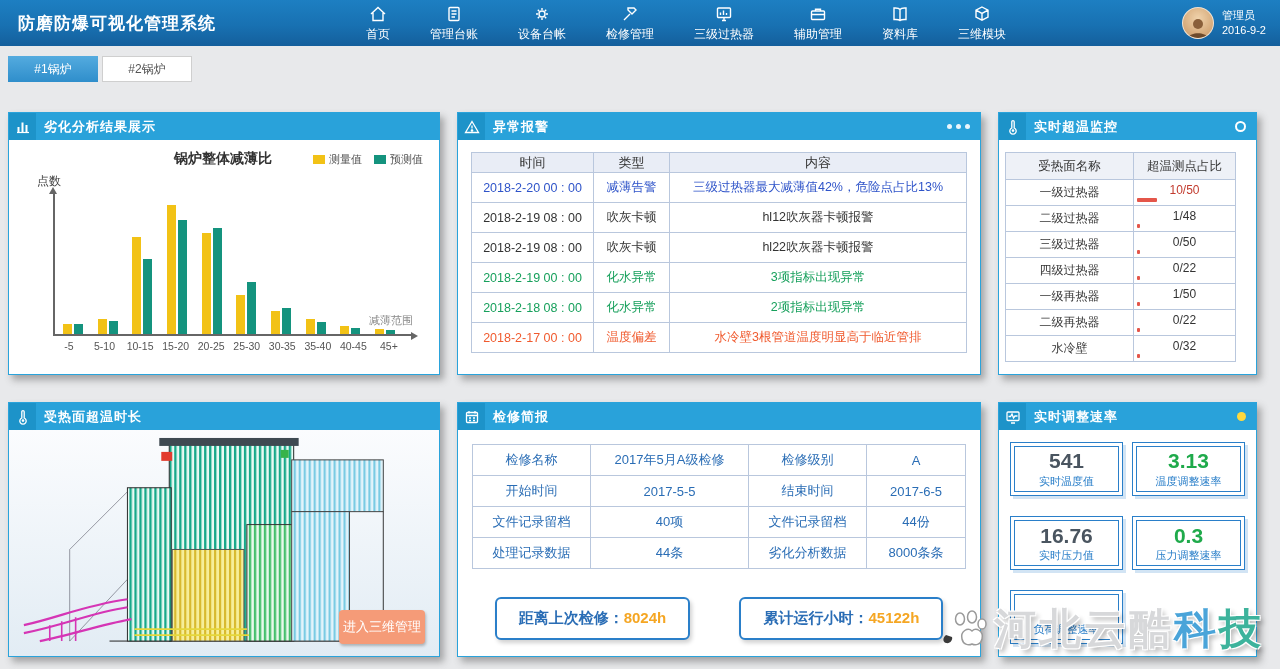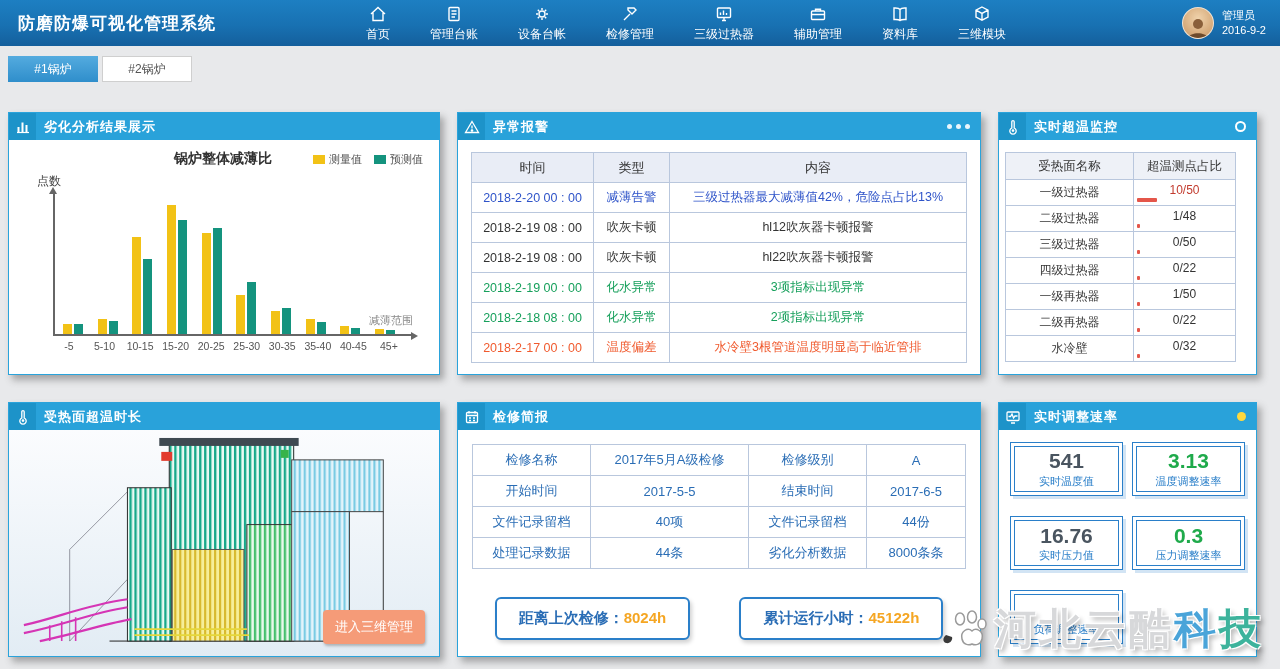--- a/index.html
+++ b/index.html
@@ -46,38 +46,38 @@
   .xrange-label { position: absolute; right: 0; bottom: 8px; font-size: 11px; color: #8a8a8a; }
   .plot-area { height: 100%; border-left: 2px solid #666; border-bottom: 2px solid #666; display: flex; align-items: flex-end; justify-content: space-between; padding: 0 18px 0 8px; position: relative; }
   .plot-area::before { content: ""; position: absolute; left: -6px; top: -9px; border: 4px solid transparent; border-bottom: 7px solid #666; }
   .plot-area::after { content: ""; position: absolute; right: -9px; bottom: -6px; border: 4px solid transparent; border-left: 7px solid #666; }
   .bar-group { display: flex; align-items: flex-end; gap: 2px; height: 100%; }
   .bar { width: 9px; }
   .xlabels { display: flex; justify-content: space-between; margin: 4px 10px 0 30px; padding: 0 8px 0 0; font-size: 10.5px; color: #555; }
   .xlab { width: 32px; text-align: center; }
   
   .alarm-table { width: calc(100% - 26px); margin: 12px 13px; border-collapse: collapse; table-layout: fixed; }
-  .alarm-table th { background: #e9edf6; border: 1px solid #b9c7dd; height: 30px; font-size: 13px; color: #333; font-weight: normal; }
+  .alarm-table th { background: #e9edf6; border: 1px solid #b9c7dd; height: 20px; font-size: 13px; color: #333; font-weight: normal; }
   .alarm-table td { border: 1px solid #b9c7dd; height: 30px; font-size: 12.5px; text-align: center; padding: 0 4px; overflow: hidden; white-space: nowrap; }
   .tone-blue td { color: #2f54c9; }
   .tone-dark td { color: #333; }
   .tone-green td { color: #17a05c; }
   .tone-red td { color: #f05a2e; }
   
   .ot-table { width: calc(100% - 26px); margin: 12px 6px; border-collapse: collapse; table-layout: fixed; }
   .ot-table th { background: #eef1f7; border: 1px solid #b9c7dd; height: 27px; font-size: 12.5px; color: #333; font-weight: normal; }
   .ot-table td { border: 1px solid #b9c7dd; height: 26px; font-size: 12px; color: #333; text-align: center; }
   .ot-ratio { position: relative; }
   .ot-ratio .val { position: relative; top: -3px; }
   .ot-ratio .red-val { color: #c23b2e; }
   .ot-fill { position: absolute; left: 3px; bottom: 3px; height: 4px; background: #e4564a; border-radius: 1px; }
   
   .model-body { flex: 1; position: relative; background: linear-gradient(180deg, #fbfcfe, #e2ecf4); }
   .model-body svg { position: absolute; inset: 0; width: 100%; height: 100%; }
-  .enter-btn { position: absolute; right: 14px; bottom: 12px; background: #f59b78; color: #fff; font-size: 13px; padding: 8px 12px; border-radius: 4px; border: none; cursor: pointer; box-shadow: 1px 2px 3px rgba(0,0,0,.25); font-family: inherit; }
+  .enter-btn { position: absolute; right: 14px; bottom: 12px; background: #f59b78; color: #fff; font-size: 13px; padding: 8px 4px; border-radius: 4px; border: none; cursor: pointer; box-shadow: 1px 2px 3px rgba(0,0,0,.25); font-family: inherit; }
   
   .mt-table { width: calc(100% - 28px); margin: 14px; border-collapse: collapse; table-layout: fixed; }
   .mt-table td { border: 1px solid #b9c7dd; height: 31px; text-align: center; font-size: 13px; color: #2a6db5; padding: 0 4px; white-space: nowrap; overflow: hidden; }
   .mt-table td.m-label { font-weight: normal; }
   .mt-buttons { display: flex; justify-content: space-around; margin: 14px 12px 0; }
   .mt-btn { border: 2px solid #2a7fc9; border-radius: 6px; background: #fff; padding: 10px 22px; font-size: 15px; font-weight: bold; color: #2a6db5; box-shadow: 2px 3px 4px rgba(0,0,0,.18); cursor: pointer; font-family: inherit; white-space: nowrap; }
   .mt-btn .orange { color: #f5a623; }
   
   .cards { flex: 1; display: grid; grid-template-columns: 1fr 1fr; gap: 20px 9px; padding: 12px 11px; }
   .card { border: 1px solid #2a7fc9; padding: 3px; background: #fff; box-shadow: 3px 3px 0 #d2e4f4; }

